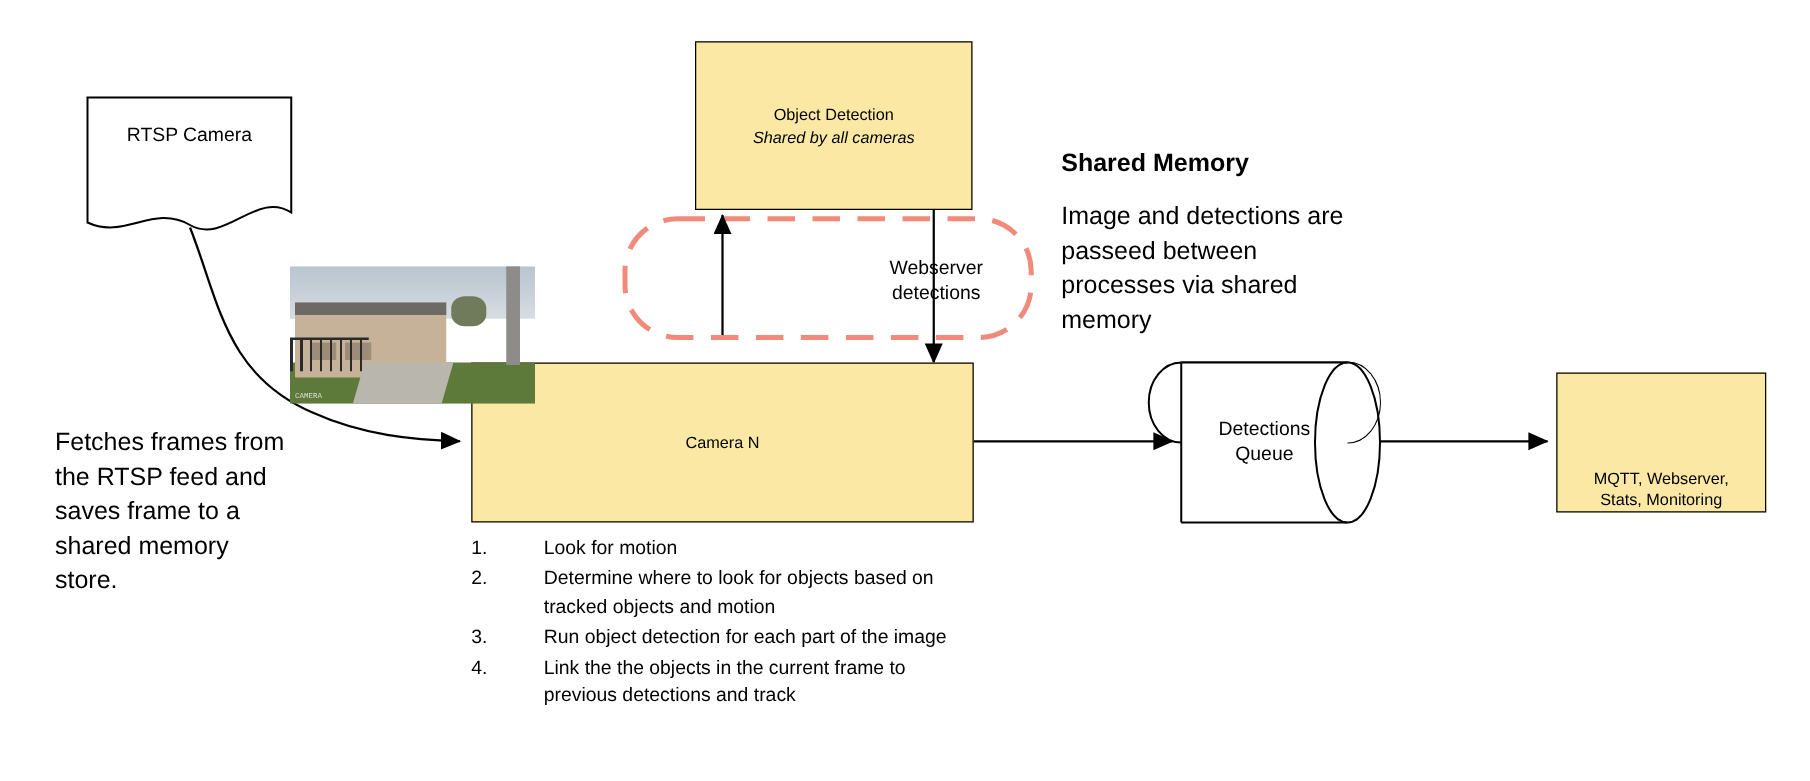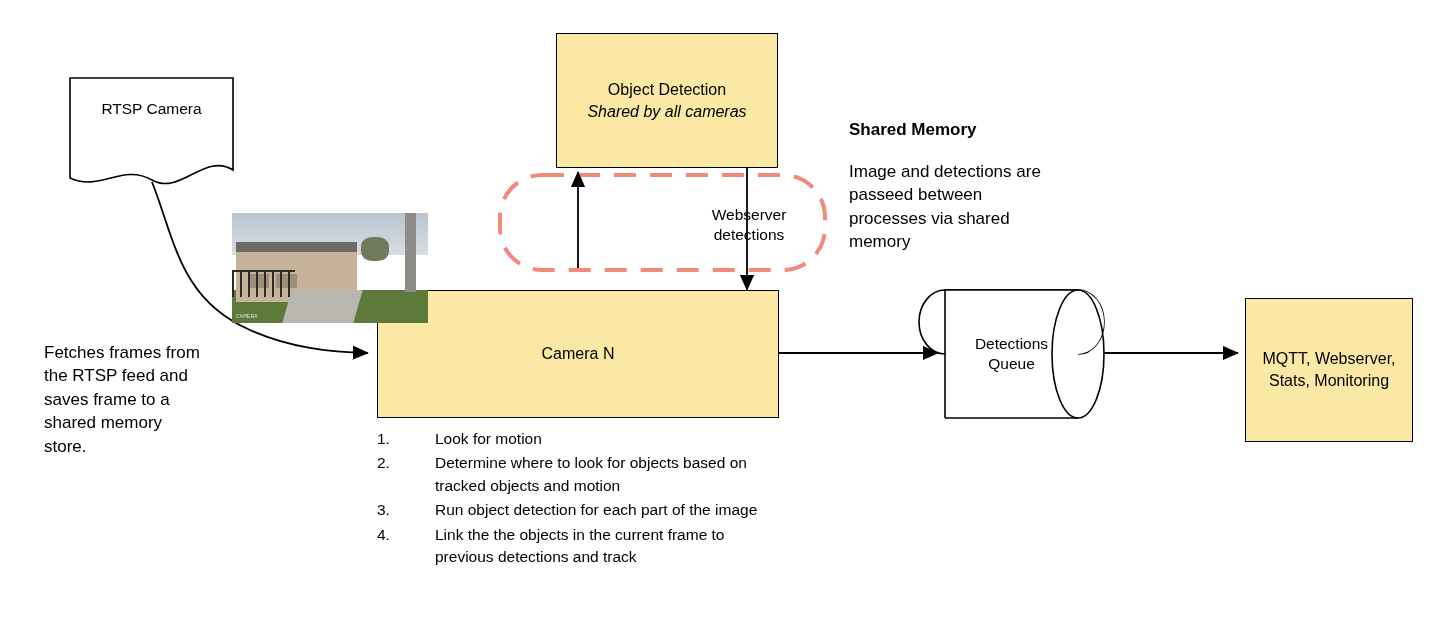--- a/index.html
+++ b/index.html
@@ -21,21 +21,21 @@
   .node {
     position: absolute;
     box-sizing: border-box;
     background: #fae8a4;
     border: 1.5px solid #000000;
     display: flex;
     flex-direction: column;
     align-items: center;
     justify-content: center;
     text-align: center;
-    font-size: 16px;
+    font-size: 13px;
     line-height: 1.35;
   }
   .node .sub {
     font-style: italic;
   }
   .doc-shape {
     position: absolute;
     box-sizing: border-box;
     display: flex;
     align-items: flex-start;
@@ -57,21 +57,21 @@
     font-size: 15.5px;
     line-height: 1.3;
   }
   .cyl-label {
     position: relative;
     z-index: 3;
     padding-right: 26px;
   }
   .note {
     position: absolute;
-    font-size: 17px;
+    font-size: 20px;
     line-height: 1.38;
     white-space: pre-line;
   }
   .edge-label {
     position: absolute;
     font-size: 15.5px;
     line-height: 1.3;
     text-align: center;
     white-space: pre-line;
     background: transparent;
@@ -226,21 +226,21 @@
     <div class="walk"></div>
     <div class="fence"></div>
     <div class="stamp">CAMERA</div>
   </div>
 
   <div class="cyl" style="left:945px; top:290px; width:159px; height:128px;">
     <span class="cyl-label" style="white-space: pre-line;">Detections
 Queue</span>
   </div>
 
-  <div class="node" style="left:1245px; top:298px; width:168px; height:144px; white-space: pre-line;">
+  <div class="node" style="left:1245px; top:298px; width:168px; height:112px; white-space: pre-line; justify-content: flex-end;">
     <div>MQTT, Webserver,
 Stats, Monitoring</div>
   </div>
 
   <div class="edge-label" style="left:690px; top:205px; width:118px;">Webserver
 detections</div>
 
   <div class="note" style="left:849px; top:118px; width:230px; font-weight:bold;">Shared Memory</div>
   <div class="note" style="left:849px; top:140px; width:230px;margin-top:20px;">Image and detections are
 passeed between

